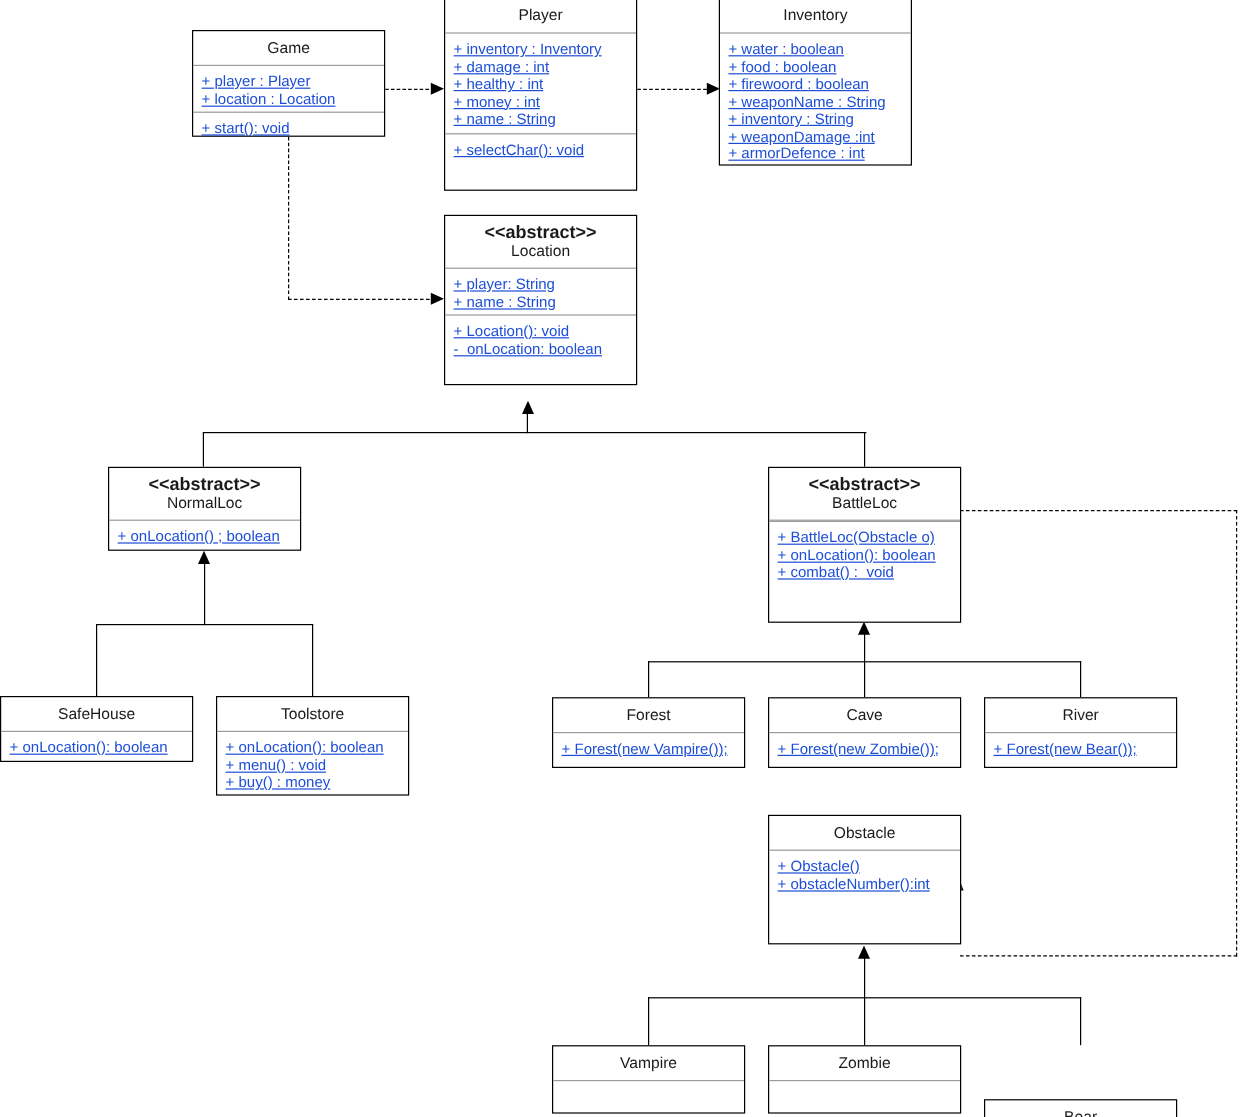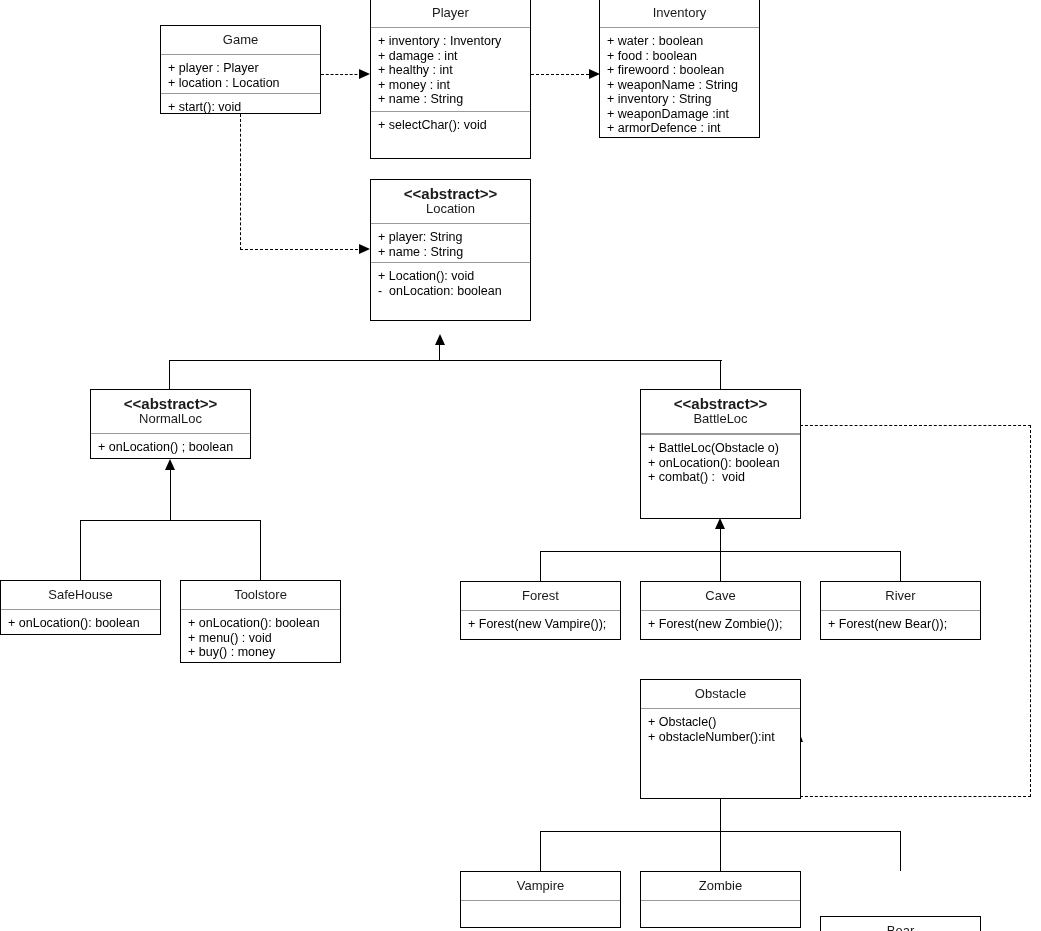--- a/index.html
+++ b/index.html
@@ -46,23 +46,24 @@
     font-weight: normal;
     font-size: 13px;
   }
   .uml-sep {
     height: 0;
     border-top: 1.1px solid #9a9a9a;
   }
   .uml-compartment {
     padding: 6px 6px 6px 7px;
     font-size: 12.5px;
-    color: #000000;
+    color: #1d4ed8;
     line-height: 14.5px;
     box-sizing: border-box;
+    text-decoration: underline;
   }
   .uml-compartment .row {
     white-space: pre;
     display: block;
   }
   .uml-compartment.empty { padding: 0; }
 
   
   .ln {
     position: absolute;
@@ -293,21 +294,21 @@
   <div class="uml-class" style="left:820px; top:581px; width:161px; height:59px;">
     <div class="uml-title">
       <span class="cname">River</span>
     </div>
     <div class="uml-sep"></div>
     <div class="uml-compartment">
       <span class="row">+ Forest(new Bear());</span>
     </div>
   </div>
 
-  <div class="uml-class" style="left:640px; top:679px; width:161px; height:120px;">
+  <div class="uml-class" style="left:640px; top:679px; width:161px; height:108px;">
     <div class="uml-title">
       <span class="cname">Obstacle</span>
     </div>
     <div class="uml-sep"></div>
     <div class="uml-compartment">
       <span class="row">+ Obstacle()</span>
       <span class="row">+ obstacleNumber():int</span>
     </div>
   </div>
 

